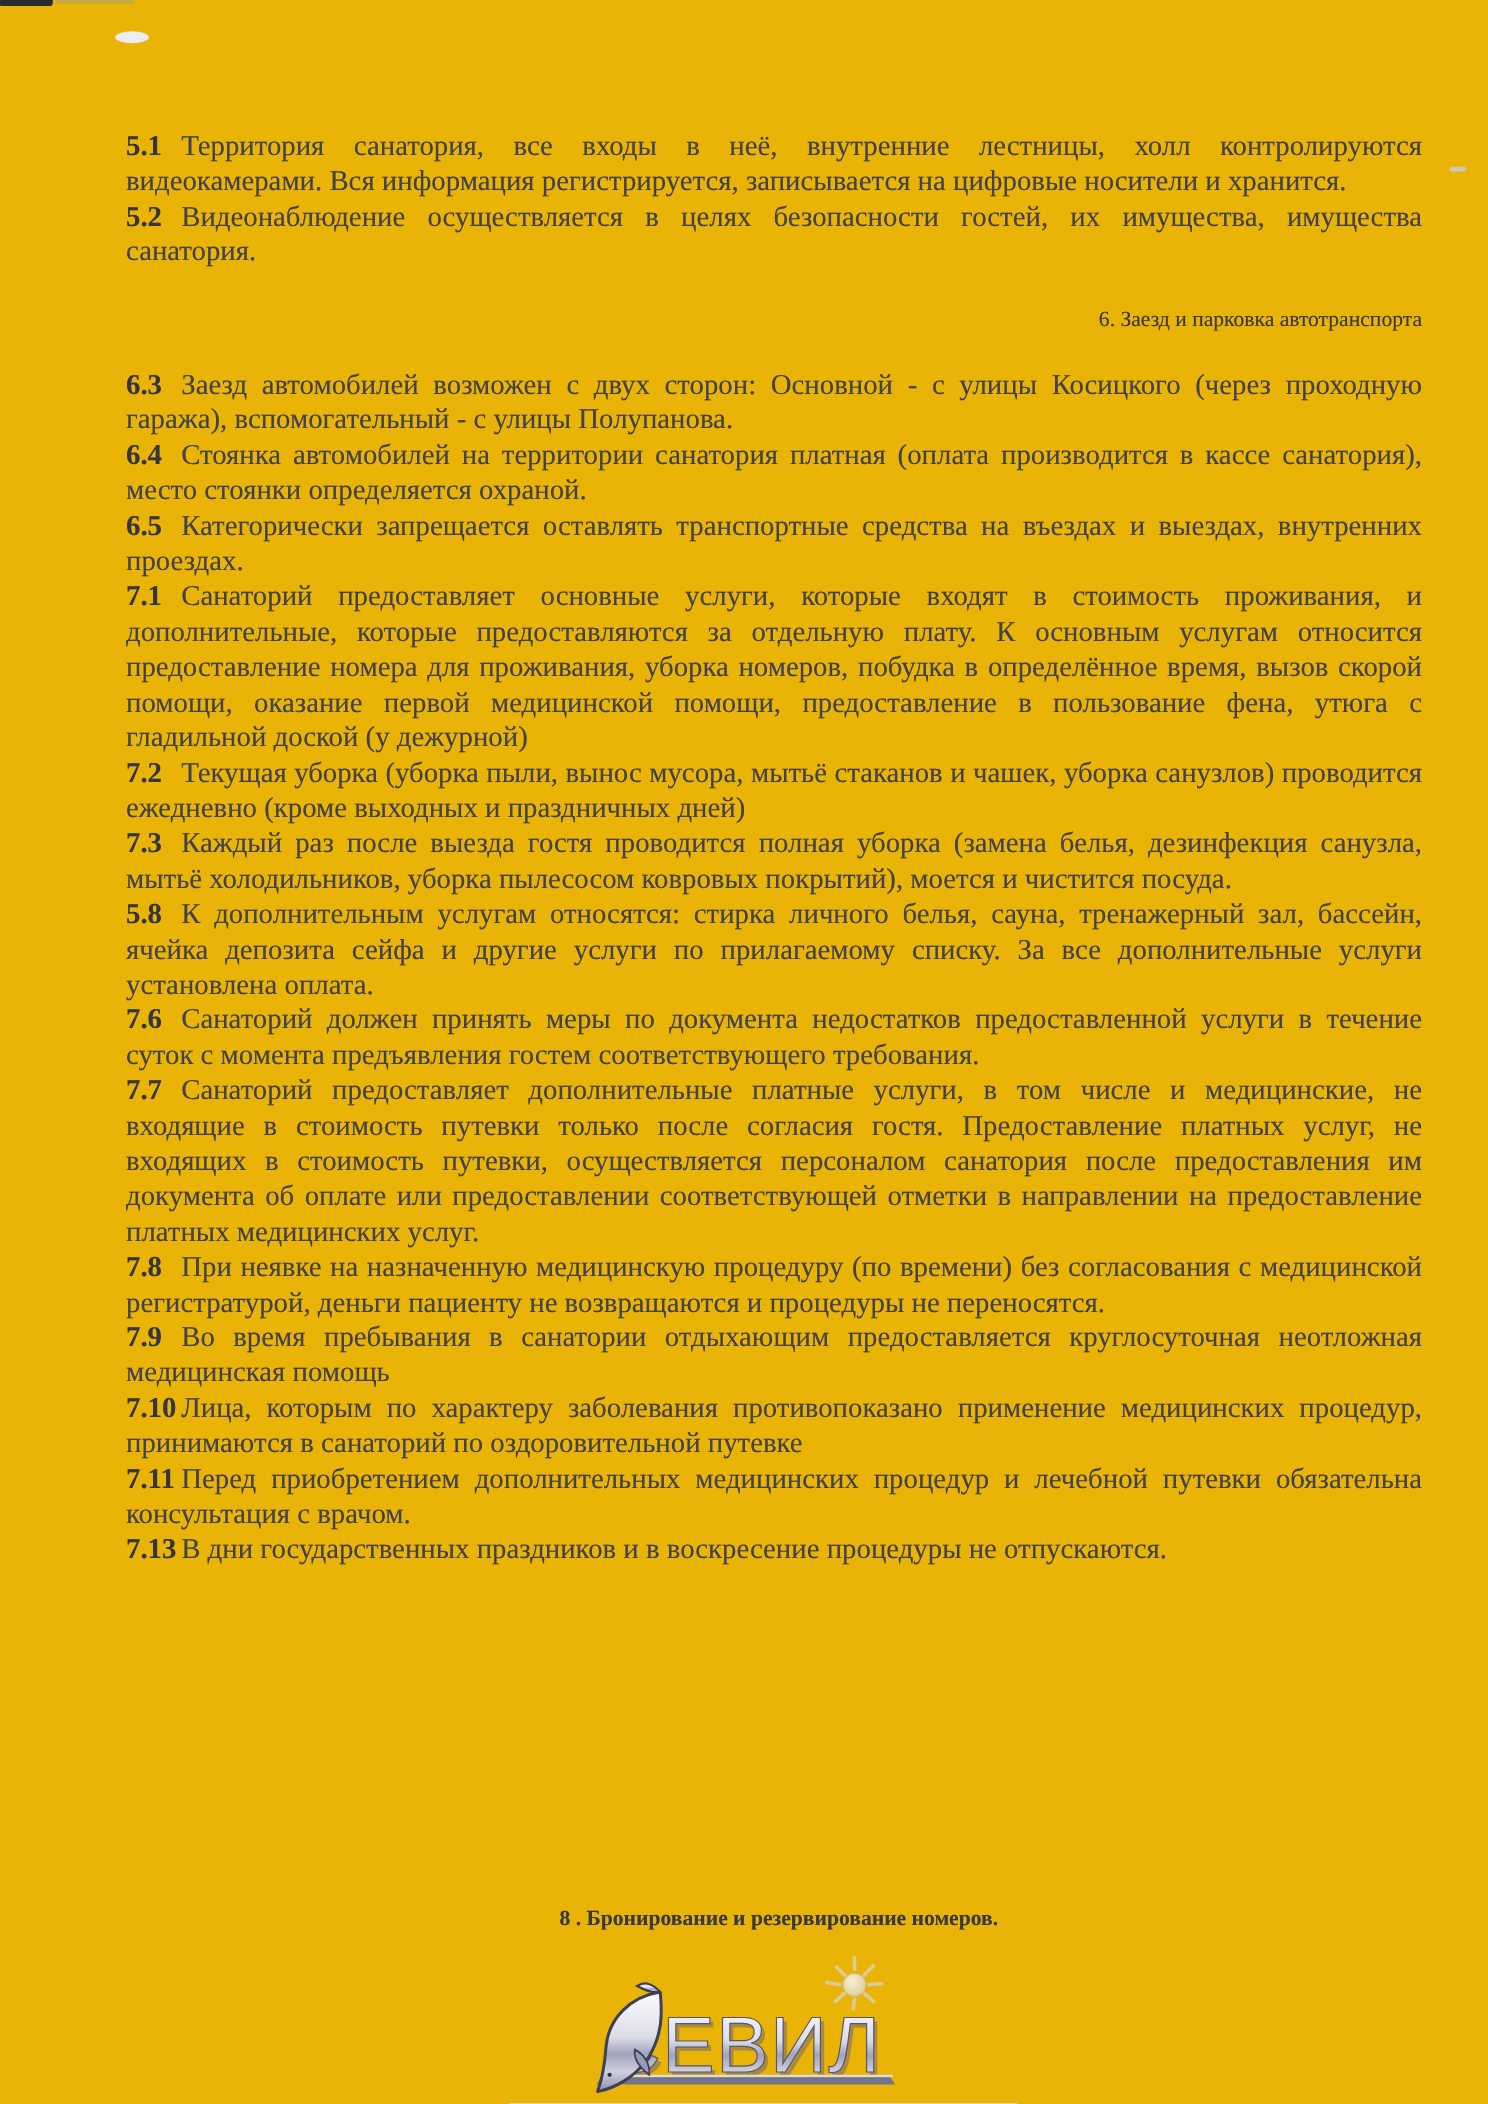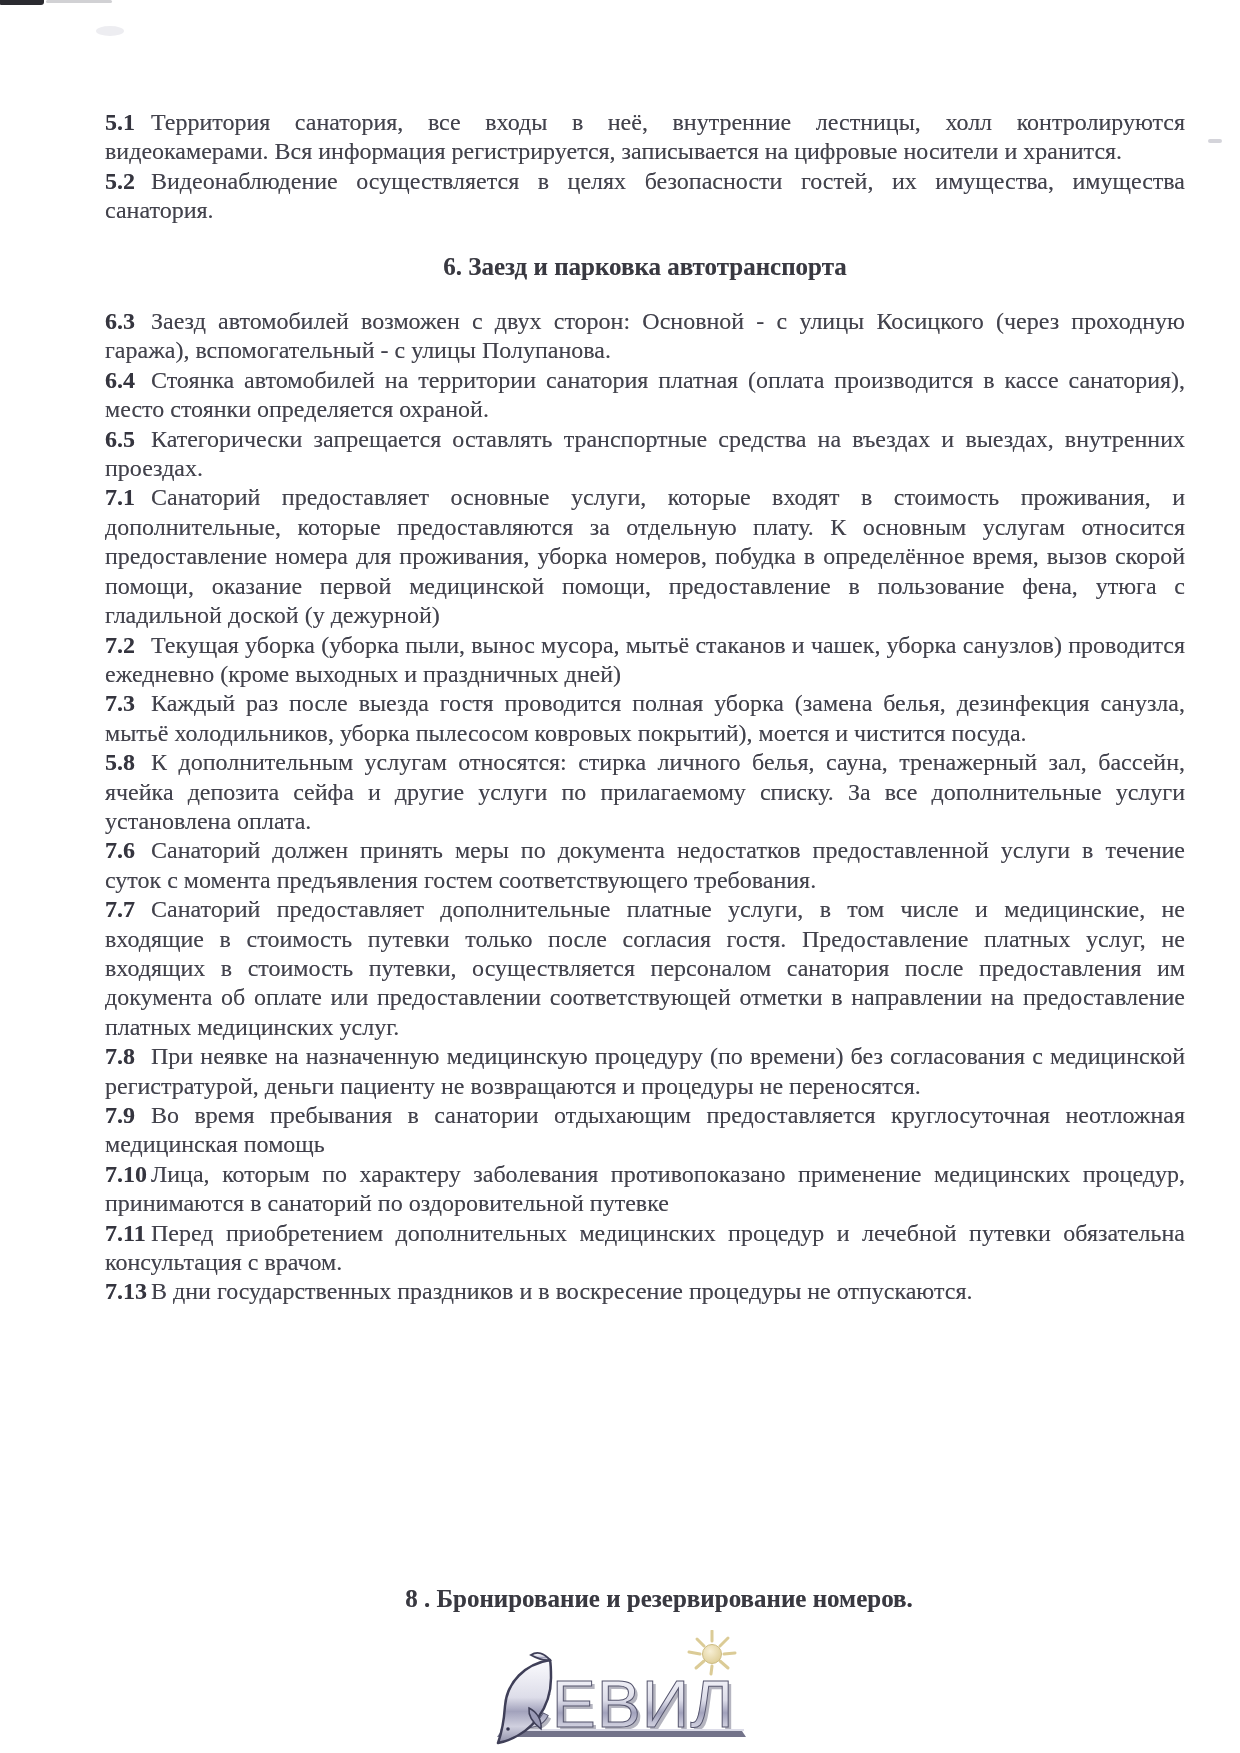--- a/index.html
+++ b/index.html
@@ -1,40 +1,40 @@
 <!DOCTYPE html>
 <html lang="ru"><head>
 <meta charset="utf-8">
 <style>
   html,body{margin:0;padding:0;background:#e9e9eb;}
   .page{
     position:relative;
     width:1240px;height:1753px;
     margin:0 auto;
-    background:#ffffff;
+    background:#eab308;
     overflow:hidden;
     font-family:"Liberation Serif", serif;
     color:#42424c;
   }
   
   .doc{
     position:absolute;left:105px;top:108px;width:1080px;
     font-size:24px;line-height:29.4px;
     text-shadow:0 0 0.5px rgba(62,62,74,.45);
   }
   p.item{margin:0;text-align:justify;text-align-last:left;}
   .num{display:inline-block;width:46px;font-weight:bold;color:#35353f;}
   .sec{
-    margin:26px 0;text-align:center;font-weight:bold;
-    font-size:25px;line-height:29.4px;color:#393941;
+    margin:26px 0;text-align:right;font-weight:normal;
+    font-size:18px;line-height:29.4px;color:#393941;
   }
   .sec.h7{margin:29px 0;}
   .h8{
-    position:absolute;left:119px;top:1584px;width:1080px;margin:0;
-    text-align:center;font-weight:bold;font-size:25px;line-height:29.4px;
+    position:absolute;left:109px;top:1584px;width:1080px;margin:0;
+    text-align:center;font-weight:bold;font-size:18px;line-height:29.4px;
     color:#393941;text-shadow:0 0 0.5px rgba(62,62,74,.45);
     font-family:"Liberation Serif", serif;
   }
   
   .artifact{position:absolute;}
   .a-tl{left:0;top:0;width:44px;height:5px;background:#2b2b30;border-radius:0 0 3px 1px;}
   .a-tl2{left:46px;top:0;width:66px;height:3px;background:#9a9aa0;opacity:.45;border-radius:2px;}
   .a-smudge{left:96px;top:26px;width:28px;height:10px;background:#ededf1;border-radius:50%;}
   .a-right{left:1208px;top:139px;width:14px;height:4px;background:#cccdd3;border-radius:2px;opacity:.85;}
   

